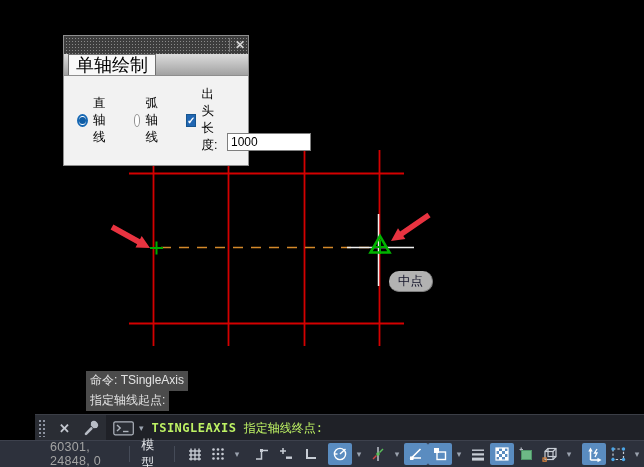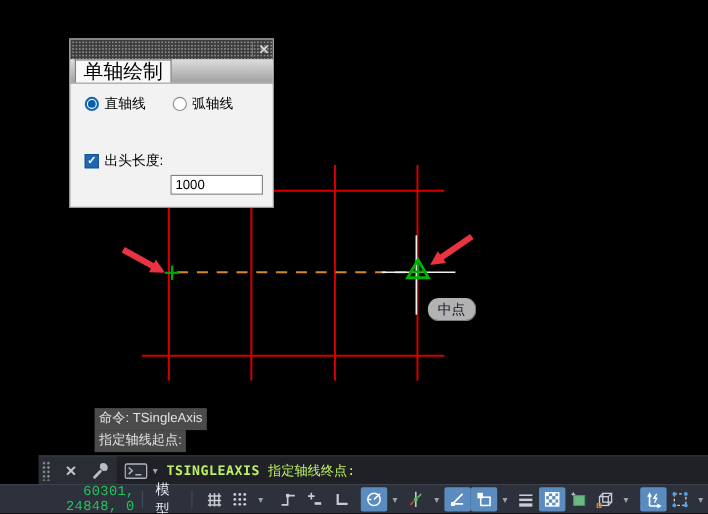--- a/index.html
+++ b/index.html
@@ -21,21 +21,21 @@
     background-image:radial-gradient(circle,#8a8a8a 0.8px,transparent 1px);
     background-size:3px 3px;background-position:1px 1px;
     display:flex;align-items:center;justify-content:flex-end;padding:0 3px;}
   .dlg-close{color:#d6d6d6;font-size:12px;font-weight:bold;line-height:14px;
     border-left:1px solid #757575;padding-left:5px;margin-left:3px;cursor:default;}
   .dlg-tabs{height:21px;background:linear-gradient(#dcdcdc,#a2a2a2);
     display:flex;align-items:flex-end;border-bottom:1px solid #8e8e8e;}
   .dlg-tab{height:20px;background:#f8f8f8;border:1px solid #6f6f6f;border-bottom:none;
     margin-left:4px;padding:0 7px;font-size:18px;color:#000;
     display:flex;align-items:center;}
-  .dlg-body{padding:10px 8px 11px 13px;display:flex;flex-direction:column;gap:12px;}
+  .dlg-body{padding:10px 8px 11px 13px;display:flex;flex-direction:row;gap:24px;}
   .dlg-row{display:flex;align-items:center;}
   .radio{width:13px;height:13px;border-radius:50%;background:#fff;box-sizing:border-box;
     display:flex;align-items:center;justify-content:center;}
   .radio.sel{border:2px solid #1668b4;}
   .radio.unsel{border:1px solid #8f8f8f;}
   .radio-dot{width:7px;height:7px;border-radius:50%;background:#0f5da6;}
   .ctrl-label{font-size:12.5px;color:#000;margin-left:5px;}
   .checkbox{width:13px;height:13px;background:#2066b2;border:1px solid #17558f;
     color:#fff;font-size:10px;font-weight:bold;display:flex;align-items:center;
     justify-content:center;box-sizing:border-box;}
@@ -61,22 +61,22 @@
   .cmd-input{flex:1;height:100%;background:#1f2127;display:flex;align-items:center;
     padding-left:7px;}
   .cmd-dd{color:#9aa2ae;font-size:9px;margin:0 8px 0 4px;}
   .cmd-text{color:#bef264;font-family:"DejaVu Sans Mono",monospace;font-size:12px;
     white-space:pre;}
   .cmd-text b{font-weight:bold;letter-spacing:0.5px;}
 
   
   .statusbar{position:absolute;left:0;right:0;bottom:0;height:26px;background:#2d313c;
     border-top:1px solid #3d414d;display:flex;align-items:center;}
-  .coords{width:86px;margin-left:50px;text-align:right;color:#22c55e;font-size:12.5px;
-    letter-spacing:0.3px;font-family:Liberation Mono, monospace;}
+  .coords{width:86px;margin-left:50px;text-align:left;color:#a3a3a3;font-size:12.5px;
+    letter-spacing:0.3px;}
   .sb-sep{width:1px;height:16px;background:#454b58;margin:0 7px;}
   .sb-model{color:#e4e6ea;font-size:13px;padding:0 4px;}
   .sb-btn{width:24px;height:22px;display:flex;align-items:center;justify-content:center;
     border-radius:2px;flex:none;}
   .sb-btn.active{background:#5a8cc0;}
   .sb-arrow{color:#9aa2ae;font-size:9px;width:14px;text-align:center;flex:none;}
   .sb-gap{width:6px;flex:none;}
 </style>
 </head>
 <body>

